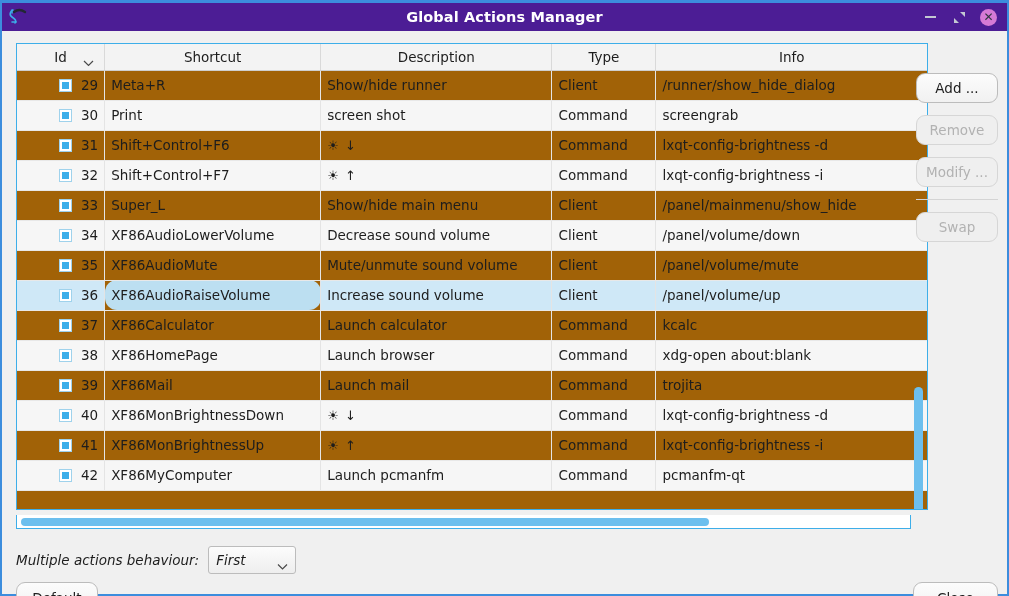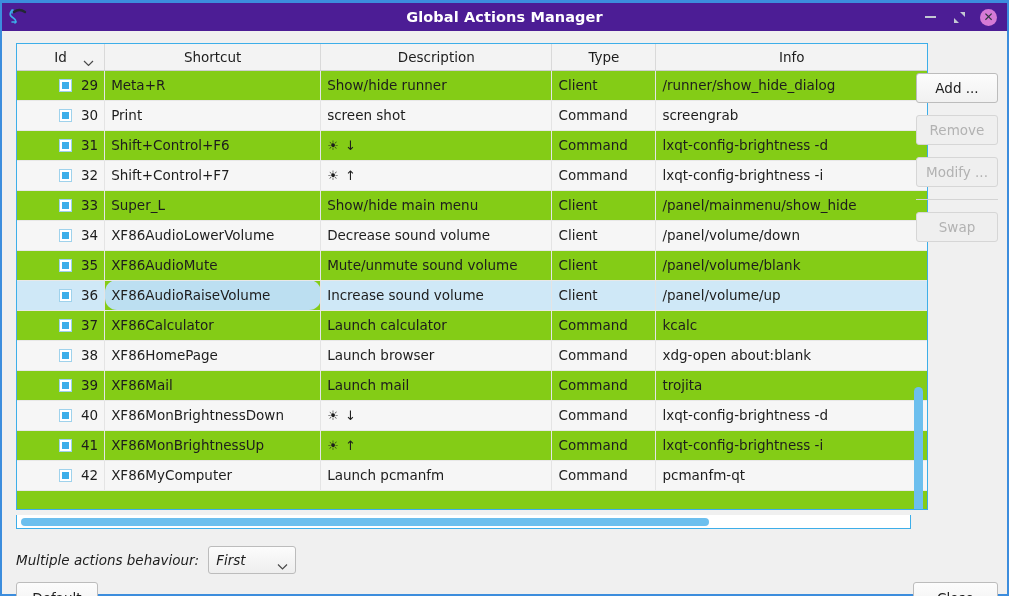--- a/index.html
+++ b/index.html
@@ -99,21 +99,21 @@
   }
   
   .table-frame {
     position: absolute;
     left: 14px;
     top: 12px;
     width: 912px;
     height: 467px;
     box-sizing: border-box;
     border: 1px solid #3daee9;
-    background: #84cc16;
+    background: #a16207;
     overflow: hidden;
   }
   table.grid {
     width: 100%;
     border-collapse: collapse;
     table-layout: fixed;
     font-size: 13.5px;
     color: #1d1d1d;
   }
   table.grid th {
@@ -217,21 +217,21 @@
     left: 914px;
     top: 42px;
     width: 82px;
   }
   .btn {
     display: block;
     width: 82px;
     height: 30px;
     box-sizing: border-box;
     border: 1px solid #bcbcbc;
-    border-radius: 3px;
+    border-radius: 9px;
     background: linear-gradient(#fcfcfc, #f1f1f1);
     color: #1d1d1d;
     font-size: 13.5px;
     font-family: "DejaVu Sans", "Liberation Sans", sans-serif;
     text-align: center;
     line-height: 28px;
     padding: 0;
   }
   .btn.disabled {
     color: #b2b2b2;
@@ -386,21 +386,21 @@
               <td class="cell-shortcut">XF86AudioLowerVolume</td>
               <td class="cell-description">Decrease sound volume</td>
               <td class="cell-type">Client</td>
               <td class="cell-info">/panel/volume/down</td>
             </tr>
             <tr>
               <td class="cell-id"><span class="chk"></span><span>35</span></td>
               <td class="cell-shortcut">XF86AudioMute</td>
               <td class="cell-description">Mute/unmute sound volume</td>
               <td class="cell-type">Client</td>
-              <td class="cell-info">/panel/volume/blank</td>
+              <td class="cell-info">/panel/volume/mute</td>
             </tr>
             <tr class="alt sel">
               <td class="cell-id"><span class="chk"></span><span>36</span></td>
               <td class="cell-shortcut">XF86AudioRaiseVolume</td>
               <td class="cell-description">Increase sound volume</td>
               <td class="cell-type">Client</td>
               <td class="cell-info">/panel/volume/up</td>
             </tr>
             <tr>
               <td class="cell-id"><span class="chk"></span><span>37</span></td>

